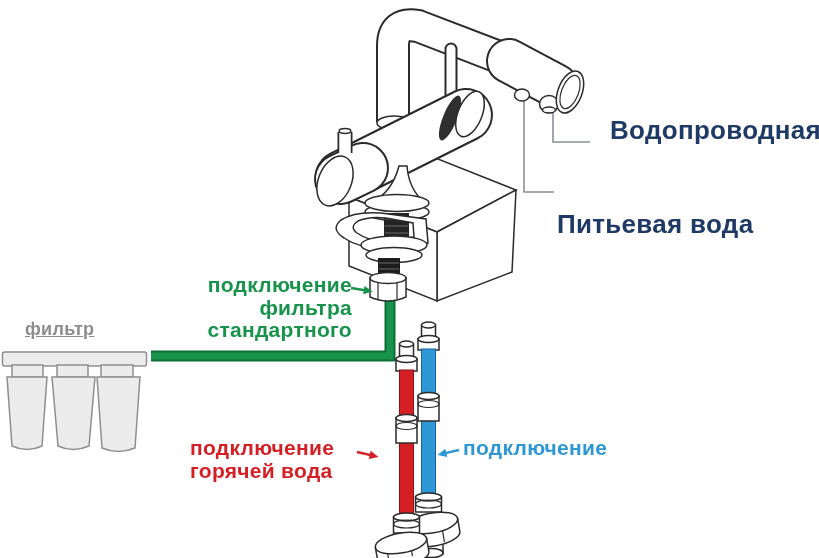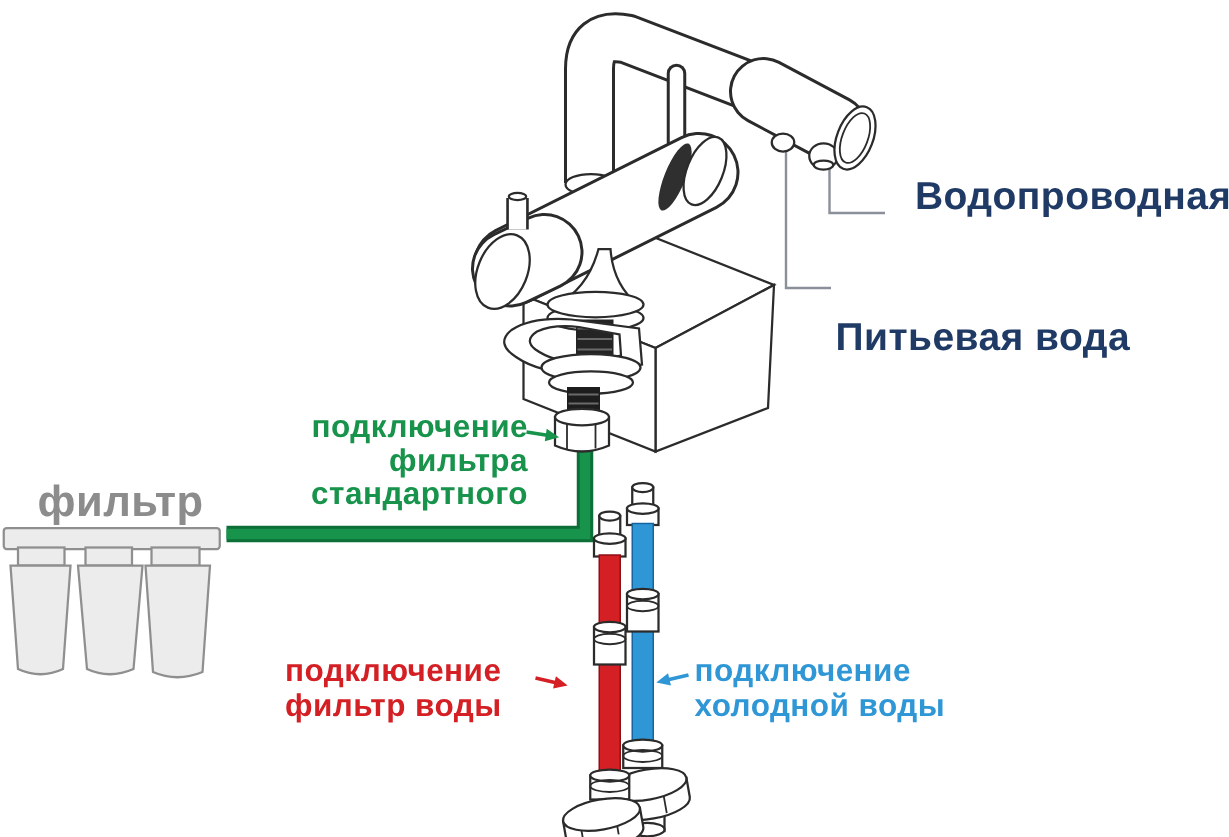--- a/index.html
+++ b/index.html
@@ -4,21 +4,21 @@
 <style>
   html,body{margin:0;padding:0;background:#fff;}
   .stage{position:relative;width:819px;height:558px;background:#fff;overflow:hidden;
          font-family:"Liberation Sans",sans-serif;}
   .stage svg{position:absolute;left:0;top:0;}
   .lbl{position:absolute;font-weight:bold;white-space:nowrap;letter-spacing:.3px;}
   .lbl-navy{color:var(--navy);font-size:26px;line-height:28px;}
   .lbl-green{color:var(--green);font-size:21px;line-height:22.5px;text-align:right;}
   .lbl-red{color:var(--red);font-size:21px;line-height:22.5px;}
   .lbl-blue{color:var(--blue);font-size:21px;line-height:22.5px;}
-  .lbl-gray{color:var(--gray-text);font-size:29px;}
+  .lbl-gray{color:var(--gray-text);font-size:18px;text-decoration:underline;}
   
   .k{stroke:var(--line);fill:none;}
   .wf{fill:#fff;stroke:var(--line);stroke-width:1.5;}
   .dk{fill:#2f2f2f;stroke:none;}
   .gry{fill:var(--fill-light);stroke:var(--fill-stroke);stroke-width:1.5;}
   .ldr{stroke:var(--leader);stroke-width:1.6;fill:none;}
   .gp1{stroke:var(--green-dark);stroke-width:11;fill:none;stroke-linejoin:miter;}
   .gp2{stroke:var(--green);stroke-width:7;fill:none;stroke-linejoin:miter;}
   .rf{fill:var(--red);stroke:var(--red-dark);stroke-width:1;}
   .bf{fill:var(--blue);stroke:var(--blue-dark);stroke-width:1;}
@@ -181,21 +181,20 @@
   <div class="lbl lbl-green" style="left:150px;top:274px;width:202px;">
     <div>подключение</div>
     <div>фильтра</div>
     <div>стандартного</div>
   </div>
 
   <div class="lbl lbl-gray" style="left:25px;top:319px;">фильтр</div>
 
   <div class="lbl lbl-red" style="left:190px;top:437px;">
     <div>подключение</div>
-    <div>фильтр воды</div>
+    <div>горячей вода</div>
   </div>
 
   <div class="lbl lbl-blue" style="left:463px;top:437px;">
     <div>подключение</div>
-    <div>холодной воды</div>
   </div>
 
 </div>
 
 </body></html>

